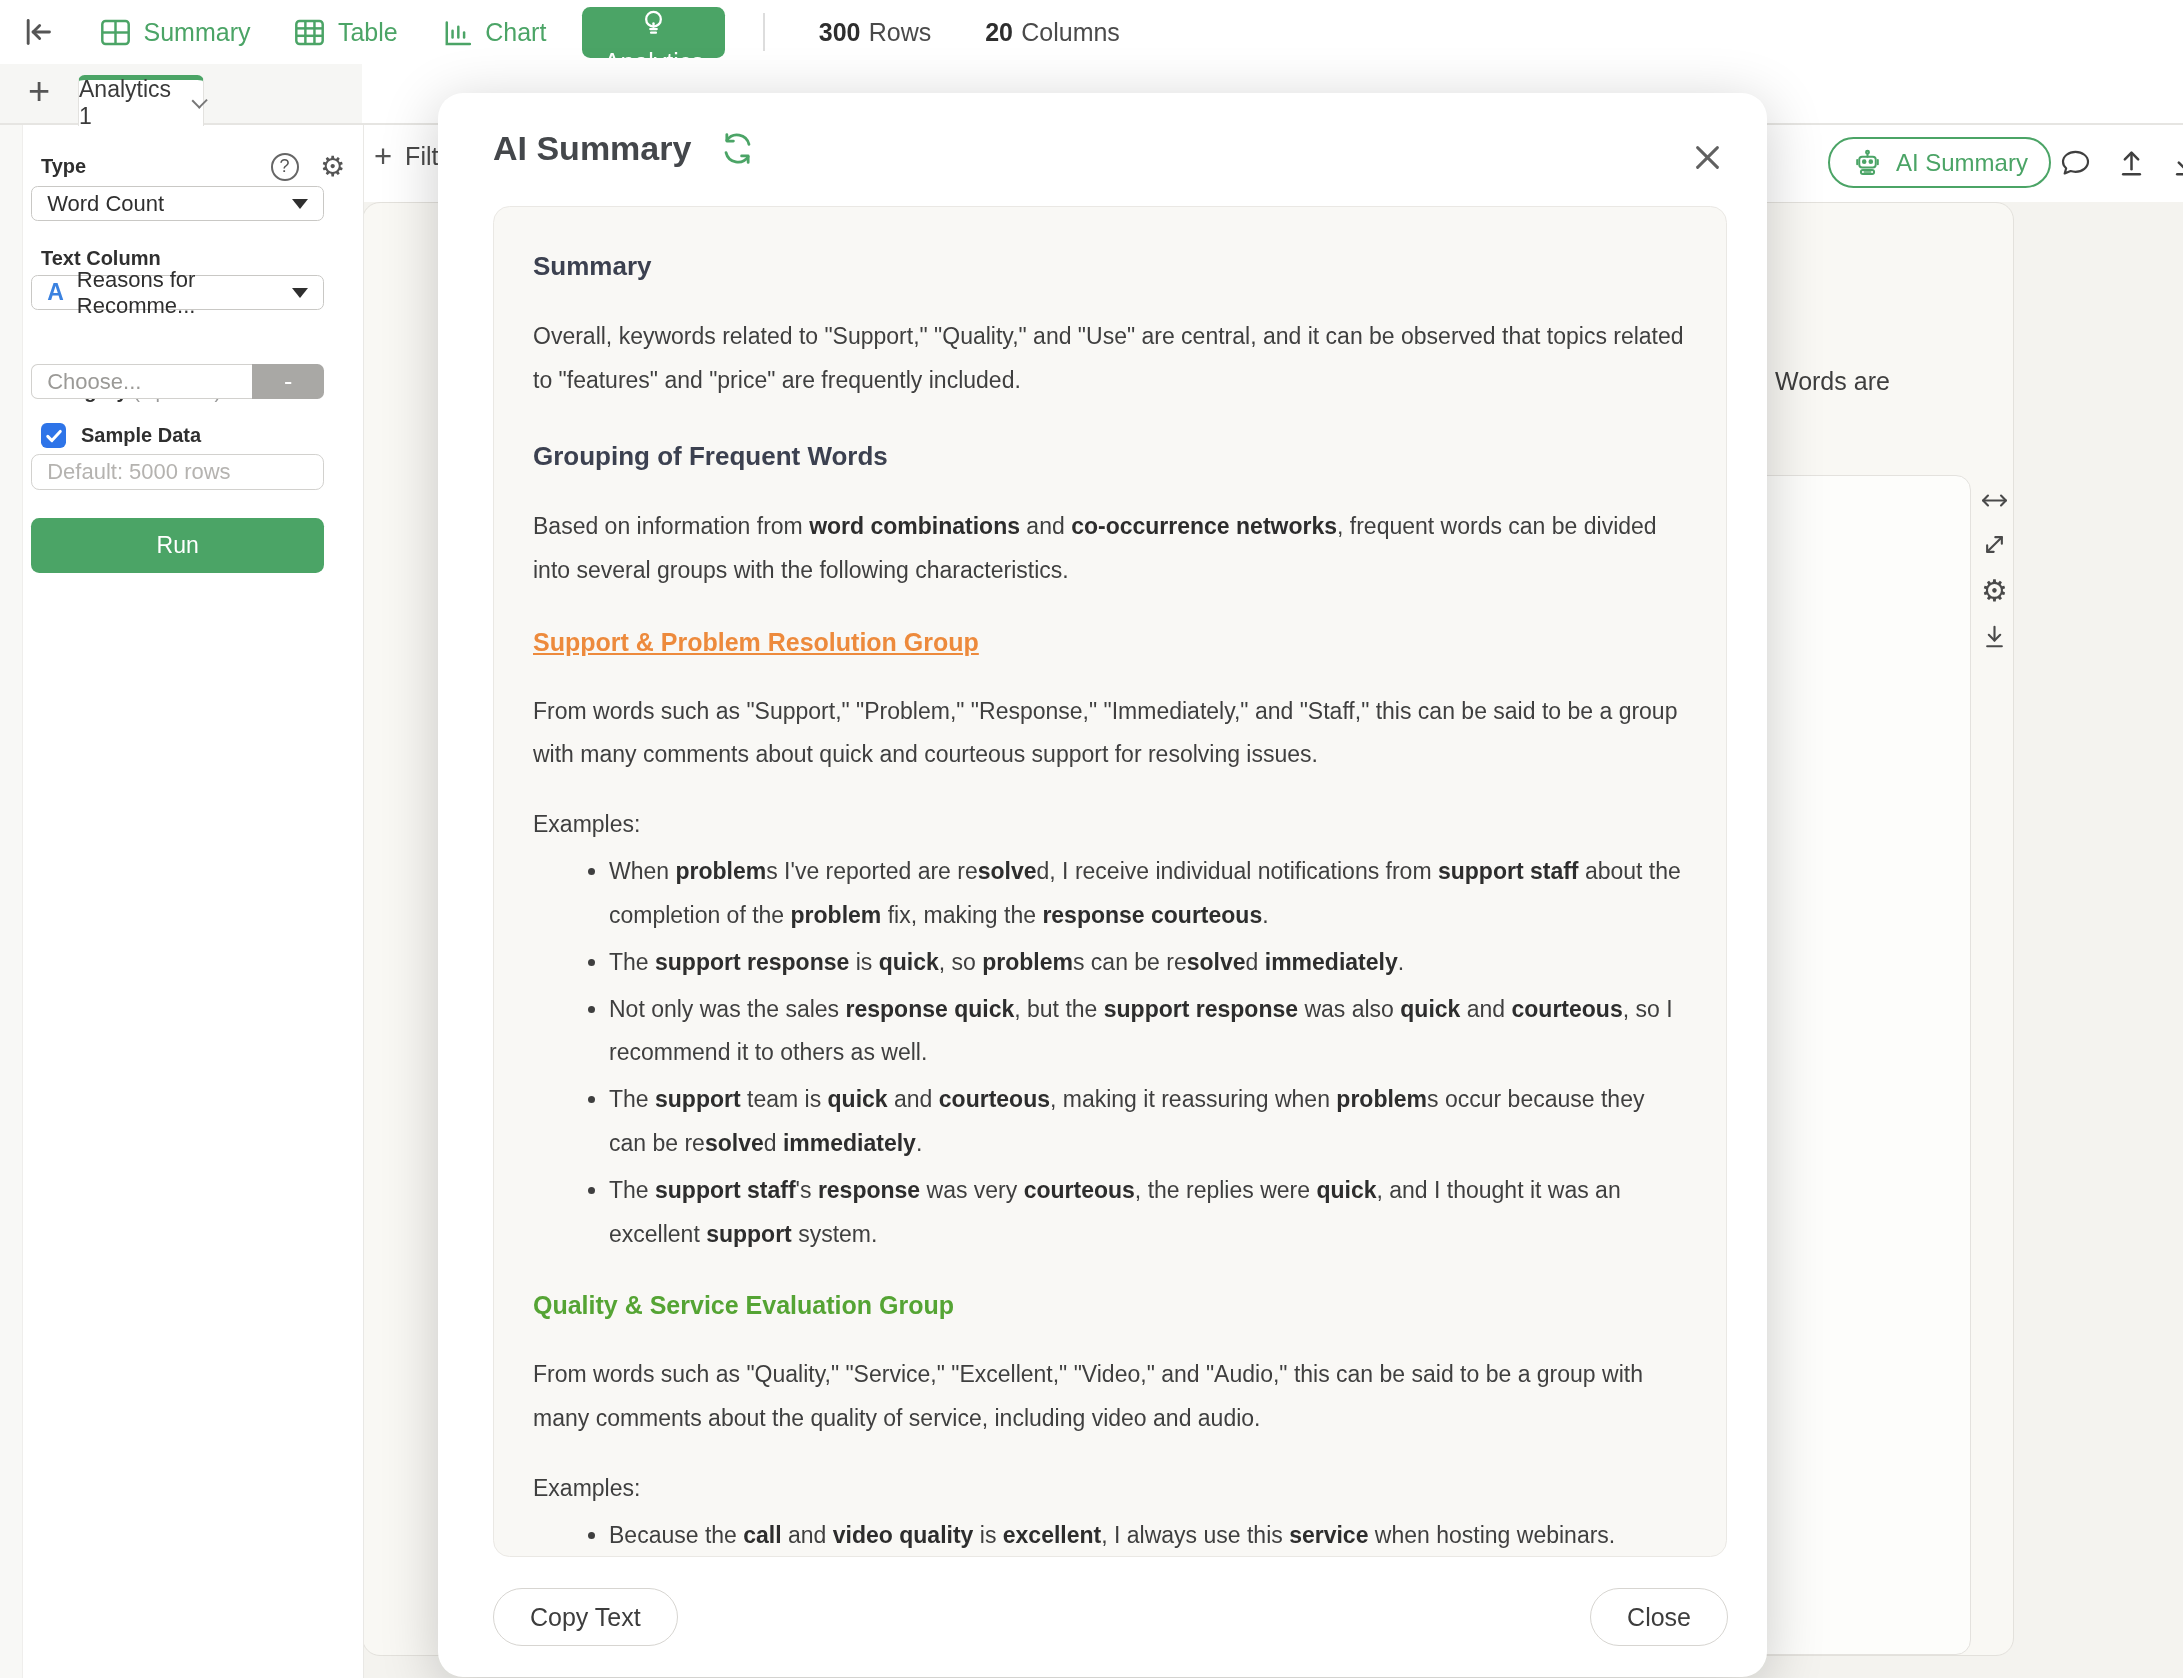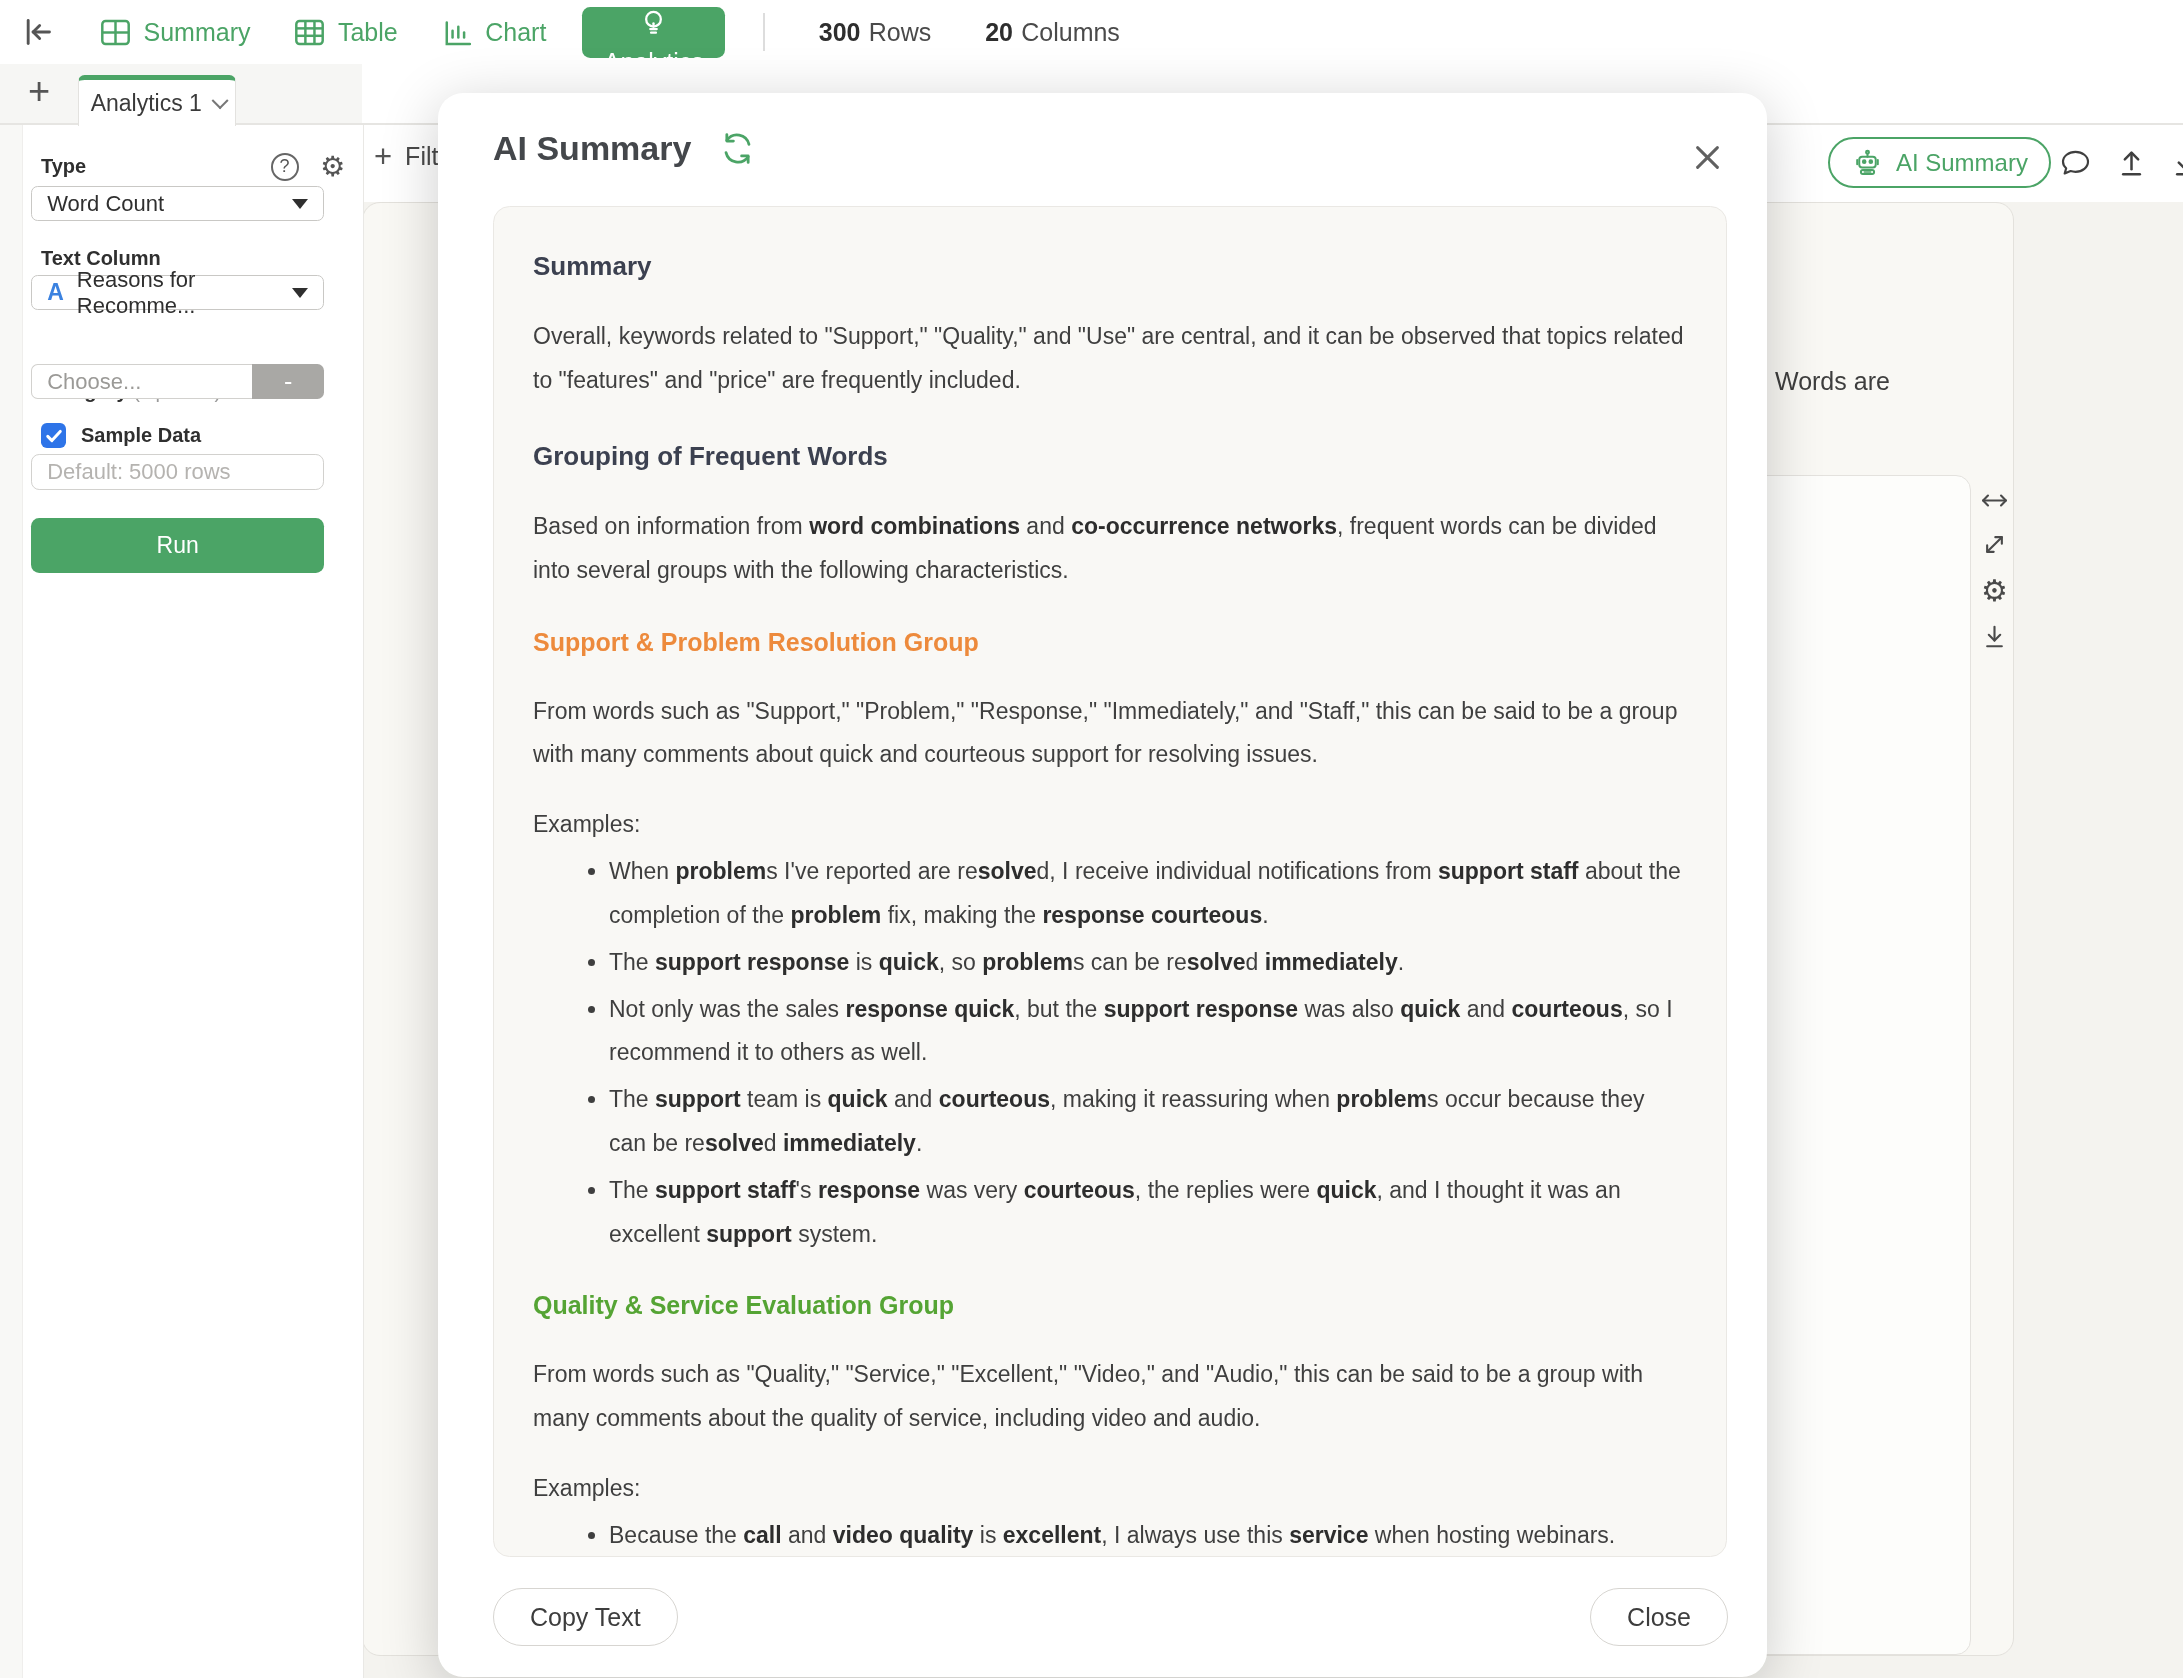--- a/index.html
+++ b/index.html
@@ -18,21 +18,21 @@
   .analytics-btn { display:flex; align-items:center; gap:10px; margin-left:36px; background:#4BA466; border-radius:8.2px; height:51px; padding:0 21.4px; color:#fff; font-size:25px; cursor:pointer;flex-direction:column; }
   .tb-divider { width:1.6px; height:38px; background:#ddd; margin-left:38px; }
   .count-group { margin-left:54px; font-size:25px; color:#4a4a4a; }
   .count-group b { color:#2e2e2e; font-weight:bold;text-align:center; }
   .count-group span.word { margin-left:8.2px; }
 
   
   .tabstrip { position:absolute; left:0; top:64px; width:362px; height:61px; background:#f6f6f4; z-index:2; }
   .strip-border { position:absolute; left:0; top:123px; width:2183px; height:1.6px; background:#e6e5e2; z-index:2; }
   .add-tab { position:absolute; left:28px; top:72px; font-size:38px; color:#555; line-height:1; cursor:pointer; z-index:3; }
-  .tab { position:absolute; left:78px; top:75px; width:158px; height:51px; background:#fff; border:1.6px solid #e3e2df; border-bottom:none; border-top:5px solid #4BA466; border-radius:6.6px 6.6px 0 0; display:flex; align-items:center; justify-content:center; gap:10px; font-size:23px; color:#3a3a3a; z-index:4; cursor:pointer; }
+  .tab { position:absolute; left:78px; top:75px; width:126px; height:51px; background:#fff; border:1.6px solid #e3e2df; border-bottom:none; border-top:5px solid #4BA466; border-radius:6.6px 6.6px 0 0; display:flex; align-items:center; justify-content:center; gap:10px; font-size:23px; color:#3a3a3a; z-index:4; cursor:pointer; }
   .chev { width:11.5px; height:11.5px; border-right:2.5px solid #777; border-bottom:2.5px solid #777; transform:rotate(45deg) translateY(-3.3px); }
 
   
   .gutter { position:absolute; left:0; top:125px; width:23px; height:1553px; background:#f8f8f6; border-right:1.6px solid #efeeec; }
   .sidebar { position:absolute; left:23px; top:125px; width:341px; height:1553px; background:#fff; border-right:1.6px solid #e9e8e5; z-index:1; }
   .side-row { position:absolute; left:18px; display:flex; align-items:center; }
   .side-label { font-size:20px; font-weight:bold; color:#2f2f2f; }
   .side-label .opt { font-weight:normal; color:#9a9a9a; }
   .help-circle { width:28px; height:28px; border:2.1px solid #666; border-radius:50%; font-size:18px; color:#555; display:flex; align-items:center; justify-content:center; cursor:pointer; }
   .gear-glyph { font-size:28px; color:#555; cursor:pointer; }
@@ -62,21 +62,21 @@
 
   
   .modal { position:absolute; left:438px; top:93px; width:1329px; height:1584px; background:#fff; border-radius:25px; box-shadow:0 11.5px 58px rgba(0,0,0,.20); z-index:10; }
   .modal-title-row { position:absolute; left:55px; top:35px; display:flex; align-items:center; gap:26px; }
   .modal-title { font-size:34px; font-weight:bold; color:#44474b; }
   .close-btn { position:absolute; right:43px; top:48px; cursor:pointer; }
   .panel { position:absolute; left:55px; top:113px; width:1234px; height:1351px; background:#f9f8f5; border:1.6px solid #eae8e4; border-radius:16.5px; padding:44px 39px 33px 39px; overflow:hidden; }
   .panel h2 { font-size:26px; color:#3C4150; margin-top:39px; }
   .panel h2:first-child { margin-top:0; }
   .panel h3 { font-size:25px; margin-top:35px; }
-  .h-orange { color:#ED8A3C; }
+  .h-orange { color:#ED8A3C;text-decoration:underline; }
   .h-green { color:#55A434; }
   .panel p { font-size:23px; line-height:1.9; margin-top:33px; color:#3f3f3f; }
   .panel p.examples-label { margin-top:26px; }
   .panel ul { margin:1.6px 0 0 0; padding-left:76px; }
   .panel li { font-size:23px; line-height:1.9; margin-top:3.3px; color:#3f3f3f; }
   .panel b, .panel li b { color:#2d2d2d; }
   .modal-footer-btn { position:absolute; bottom:31px; height:58px; border:1.6px solid #d7d5d1; border-radius:29px; background:#fff; font-size:25px; color:#3d3d3d; padding:0 36px; cursor:pointer; font-family:inherit; }
   .copy-btn { left:55px; }
   .close-txt-btn { right:39px; }
 </style>

